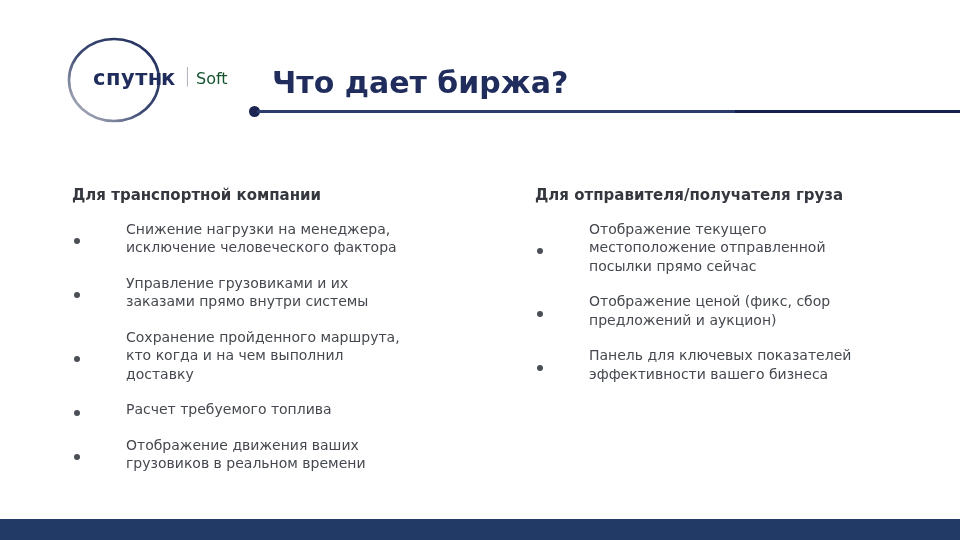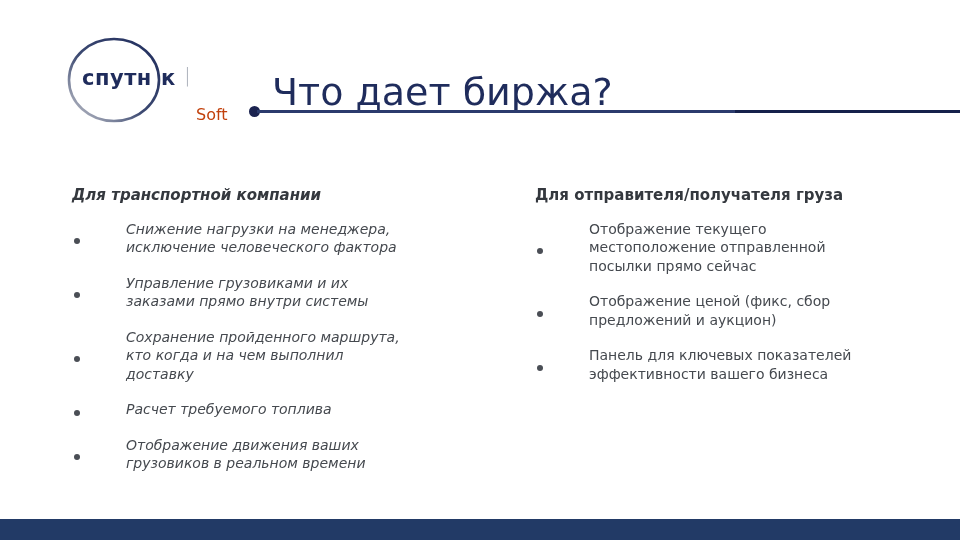--- a/index.html
+++ b/index.html
@@ -4,34 +4,34 @@
 <style>
   html,body{margin:0;padding:0;background:#e8e8e8;}
   .slide{
     position:relative;width:960px;height:540px;background:#ffffff;
     font-family:"DejaVu Sans","Liberation Sans",sans-serif;
     overflow:hidden;margin:0 auto;
   }
   
   .logo-wrap{position:absolute;left:62px;top:32px;width:200px;height:95px;}
   .logo-circle{position:absolute;left:4px;top:5px;}
-  .logo-word{position:absolute;left:20px;top:34px;font-size:21px;font-weight:700;
+  .logo-word{position:absolute;left:31px;top:34px;font-size:21px;font-weight:700;
     color:#1f2c5c;letter-spacing:.5px;}
   .logo-k{position:absolute;left:99px;top:34px;font-size:21px;font-weight:700;color:#1f2c5c;}
   .logo-sep{position:absolute;left:122px;top:31px;font-size:20px;font-weight:200;color:#a9aeb8;}
-  .logo-soft{position:absolute;left:134px;top:37px;font-size:16px;font-weight:500;color:#c2410c;margin-top:36px;}
+  .logo-soft{position:absolute;left:134px;top:37px;font-size:16px;font-weight:500;color:#14532d;}
   
-  .title{position:absolute;left:272px;top:45px;font-size:38px;font-weight:400;color:#1f2c5c;}
+  .title{position:absolute;left:272px;top:45px;font-size:30px;font-weight:700;color:#1f2c5c;}
   .rule-dot{position:absolute;left:249px;top:106px;width:11px;height:11px;border-radius:50%;
     background:#1b2350;}
   .rule-line{position:absolute;left:257px;top:110px;width:703px;height:3px;
     background:linear-gradient(to right,#2b3b6d 0%,#2b3b6d 68%,#16214b 68%,#16214b 100%);}
   
   .col{position:absolute;top:186px;width:330px;}
-  .col-left{left:72px;font-style:italic;}
+  .col-left{left:72px;}
   .col-right{left:535px;}
   .col-header{font-size:15px;font-weight:700;color:#34383e;margin:0 0 16px 0;}
   .blist{list-style:none;margin:0;padding:0;}
   .blist li{display:flex;align-items:center;margin-bottom:17px;gap:32px;}
   .bullet-dot{flex:0 0 auto;width:6px;height:6px;border-radius:50%;background:#4a4e55;
     margin:6px 14px 0 2px;}
   .item-text{font-size:14px;line-height:1.32;color:#45494f;max-width:290px;}
   
   .footer-bar{position:absolute;left:0;bottom:0;width:100%;height:21px;background:#223a66;}
 </style>

